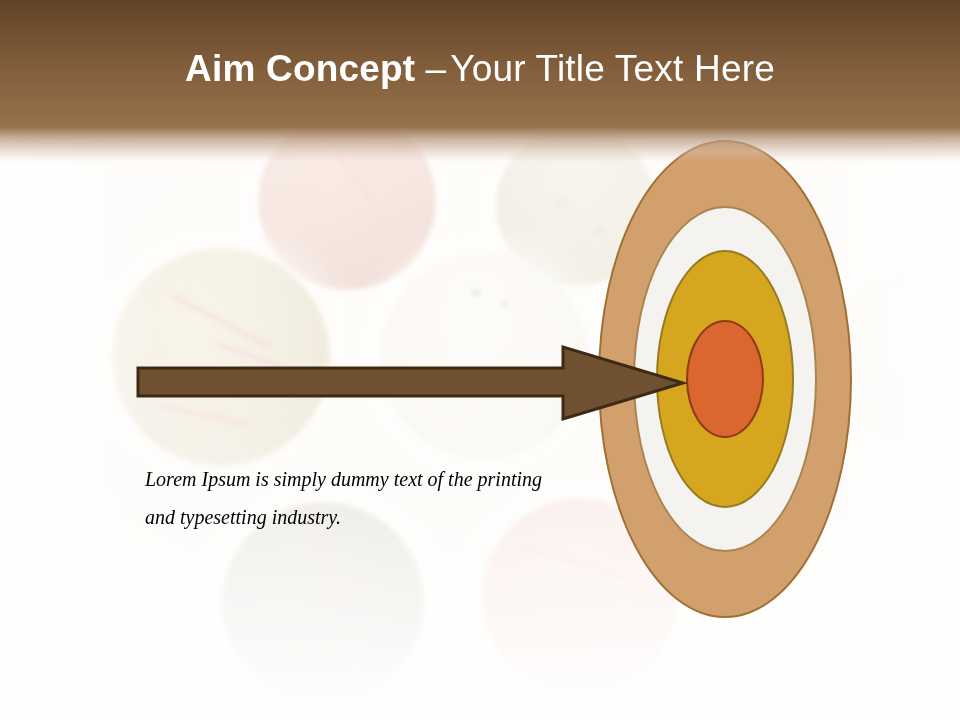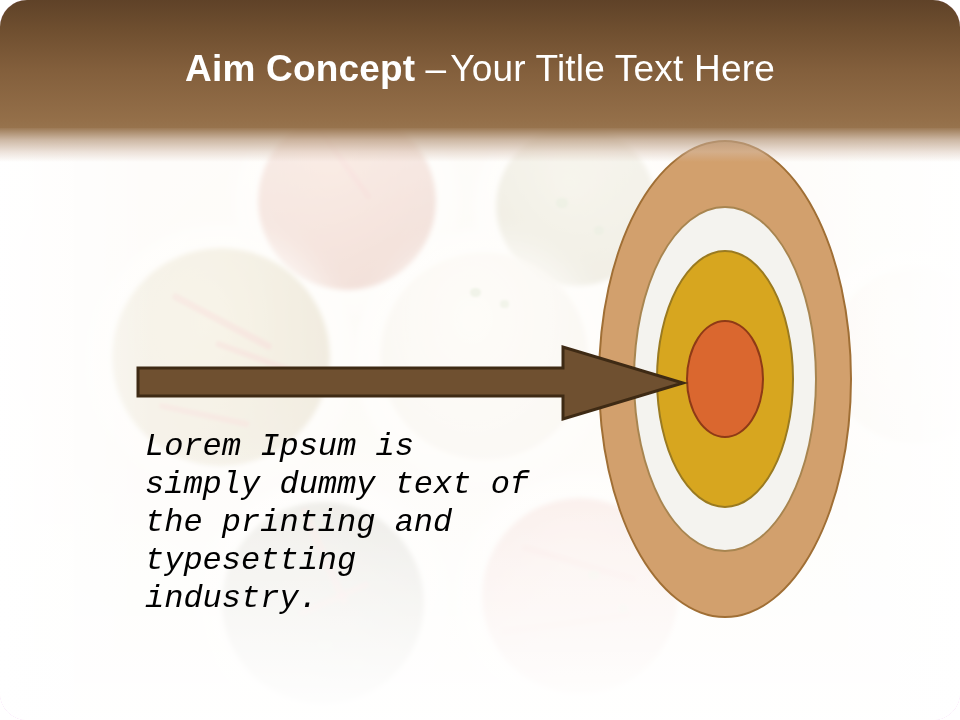--- a/index.html
+++ b/index.html
@@ -9,21 +9,20 @@
     background: #ffffff;
   }
 
   #slide {
     position: relative;
     width: 960px;
     height: 720px;
     overflow: hidden;
     background: #d946ef;
     font-family: "Liberation Sans", "DejaVu Sans", sans-serif;
-    border-radius: 27px;
   }
 
   
   .photo-layer {
     position: absolute;
     left: 0; top: 0;
     width: 960px;
     height: 720px;
     overflow: hidden;
   }
@@ -253,27 +252,27 @@
     left: 130px;
     top: 340px;
     width: 562px;
     height: 86px;
   }
 
   
   #body-text {
     position: absolute;
     left: 145px;
-    top: 428px;
+    top: 460px;
     width: 400px;
     color: #000000;
     font-style: italic;
-    font-size: 32px;
+    font-size: 20px;
     line-height: 38px;
-    font-family: Liberation Mono, monospace;
+    font-family: Liberation Serif, serif;
   }
 </style>
 </head>
 <body>
 
 <div id="slide">
 
   <div class="photo-layer">
     <div class="photo-base"></div>
 

